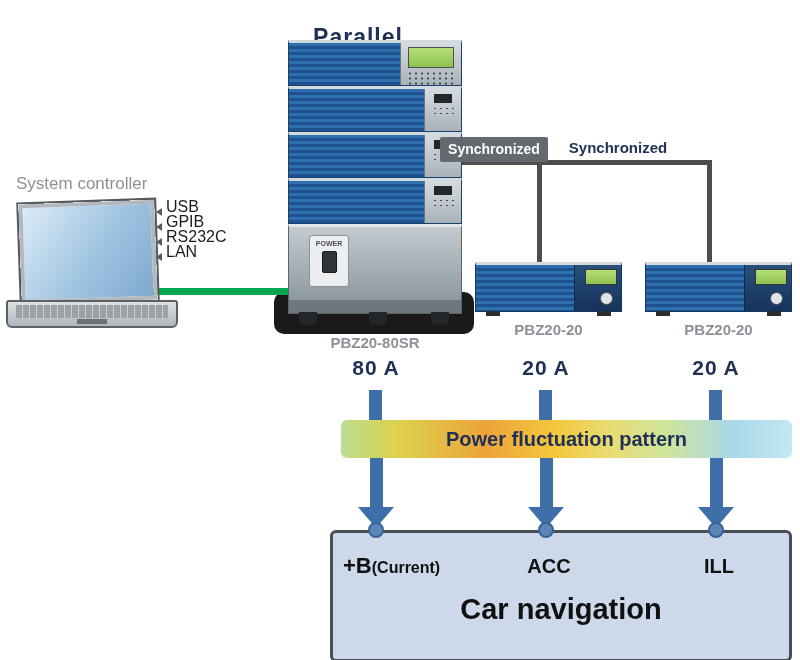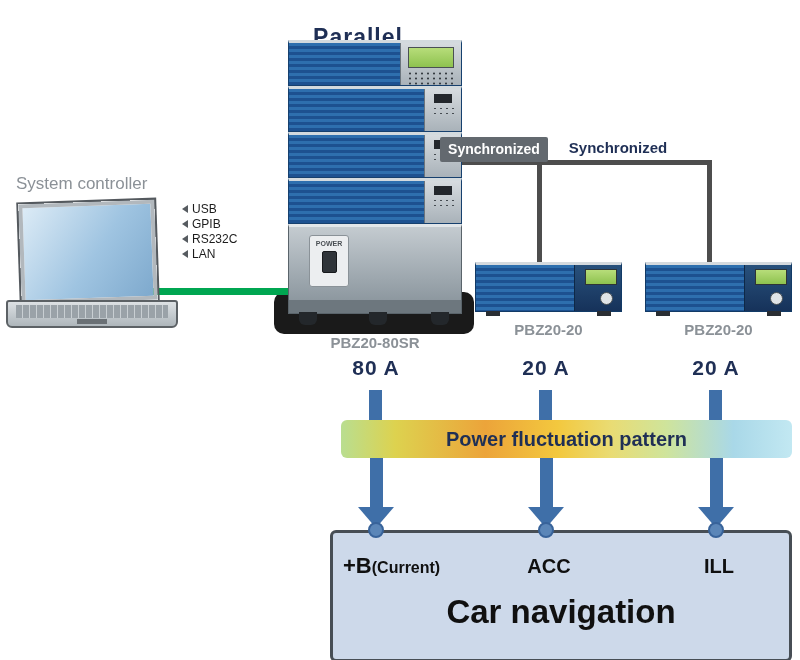--- a/index.html
+++ b/index.html
@@ -56,21 +56,21 @@
     border:4px solid #b2b8bd; box-shadow:0 0 0 2px #54595e; transform:rotate(-2deg); }
   .laptop-base { position:absolute; left:0; bottom:4px; width:172px; height:28px;
     background:linear-gradient(180deg,#dde1e4,#aeb6bb); border:2px solid #5c6165; border-radius:3px 3px 6px 6px; box-sizing:border-box; }
   .keyboard { position:absolute; left:8px; top:3px; right:8px; height:13px;
     background:repeating-linear-gradient(90deg,#9aa2a8 0 6px,#c9cfd3 6px 7px),
                repeating-linear-gradient(180deg,#9aa2a800 0 3px,#c9cfd3 3px 4px); }
   .latch { position:absolute; bottom:2px; left:50%; transform:translateX(-50%); width:30px; height:5px; background:#6a7075; }
 
   
   .iface-list { left:156px; top:202px; z-index:3; }
-  .iface { display:flex; align-items:center; height:14px; margin-bottom:1px; font-size:12px; color:#1c1c1c;margin-left:26px; }
+  .iface { display:flex; align-items:flex-end; height:14px; margin-bottom:1px; font-size:16px; color:#1c1c1c; }
   .tick { width:0; height:0; border-top:4px solid transparent; border-bottom:4px solid transparent;
     border-right:6px solid #565b60; margin-right:4px; }
 
   
   .cable-green { left:148px; top:288px; width:150px; height:7px; background:var(--cable-green,#00a651); z-index:1; }
   .cable-h { left:458px; top:160px; width:254px; height:5px; background:var(--cable-gray,#4d4d4d); z-index:1; }
   .cable-v { width:5px; top:160px; height:104px; background:var(--cable-gray,#4d4d4d); z-index:1; }
   .cable-v1 { left:537px; } .cable-v2 { left:707px; }
   .sync-badge { left:440px; top:137px; width:108px; height:25px; background:#63696f; color:#ffffff;
     font-size:14px; font-weight:bold; text-align:center; line-height:25px; border-radius:2px; z-index:3; }
@@ -111,21 +111,21 @@
   .car-box { left:330px; top:530px; width:462px; height:132px; box-sizing:border-box;
     background:var(--box-fill,#cdd9ea); border:3px solid var(--box-border,#474e55); border-radius:6px; z-index:3; }
   .input1 { position:absolute; left:10px; top:20px; color:#101010; white-space:nowrap; }
   .input1-main { font-size:22px; font-weight:bold; }
   .input1-sub { font-size:16px; font-weight:bold; }
   .input2 { position:absolute; left:186px; top:22px; width:60px; text-align:center;
     font-size:20px; font-weight:bold; color:#101010; }
   .input3 { position:absolute; left:356px; top:22px; width:60px; text-align:center;
     font-size:20px; font-weight:bold; color:#101010; }
   .car-title { position:absolute; left:0; right:0; top:60px; text-align:center;
-    font-size:33px; font-weight:bold; color:#101010; }
+    font-size:29px; font-weight:bold; color:#101010; }
 </style>
 </head>
 <body>
 
 <div class="canvas">
 
   <div class="abs parallel-title">Parallel</div>
 
   <div class="abs shadow-mat"></div>
 

